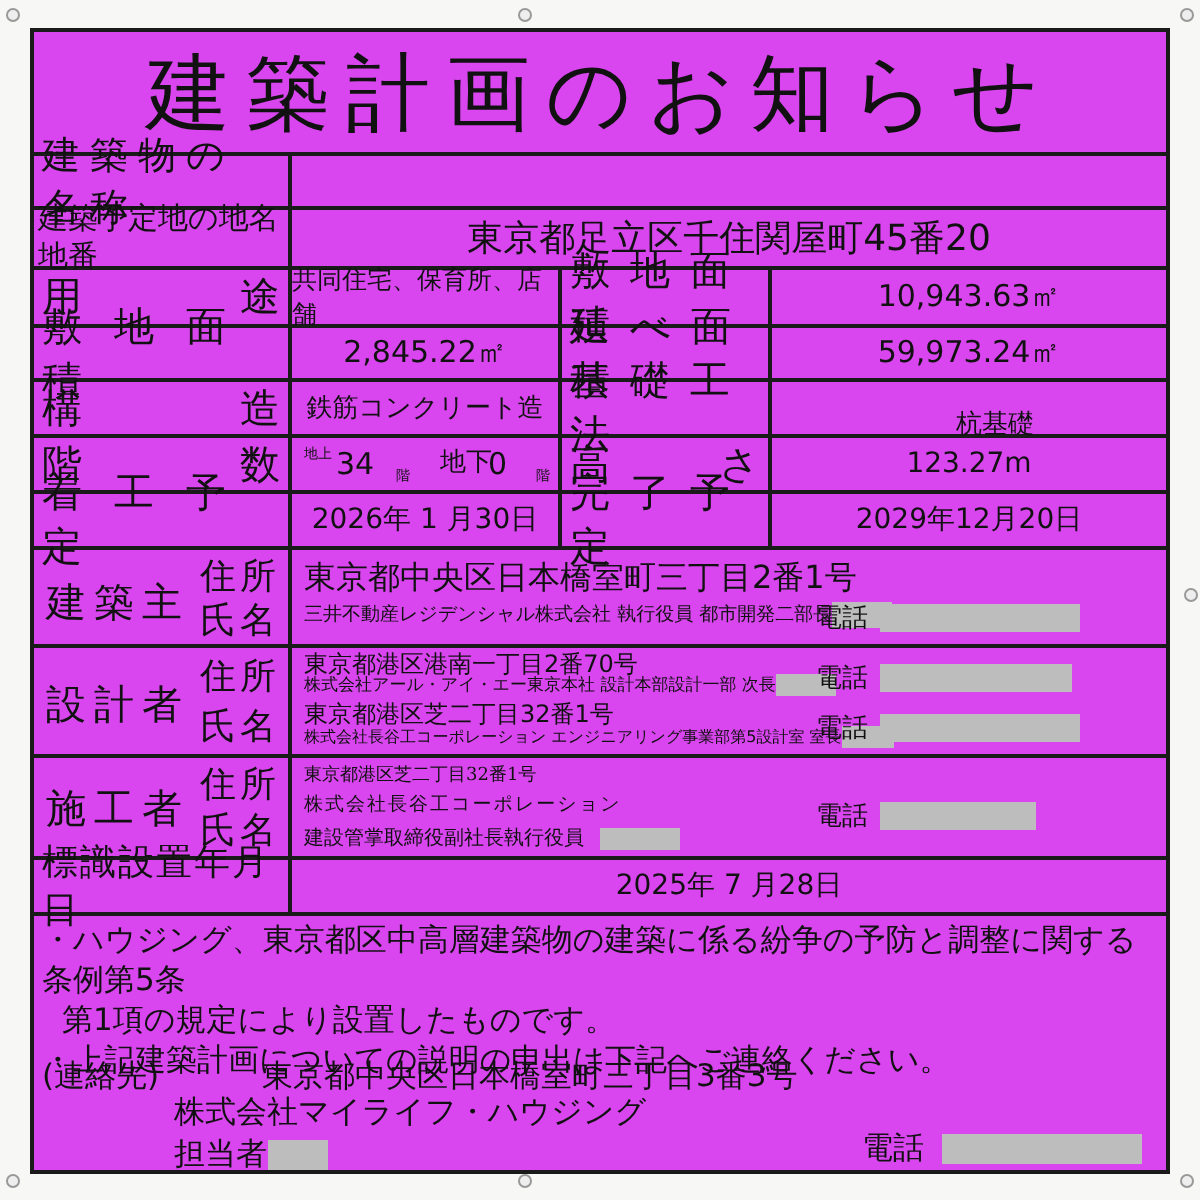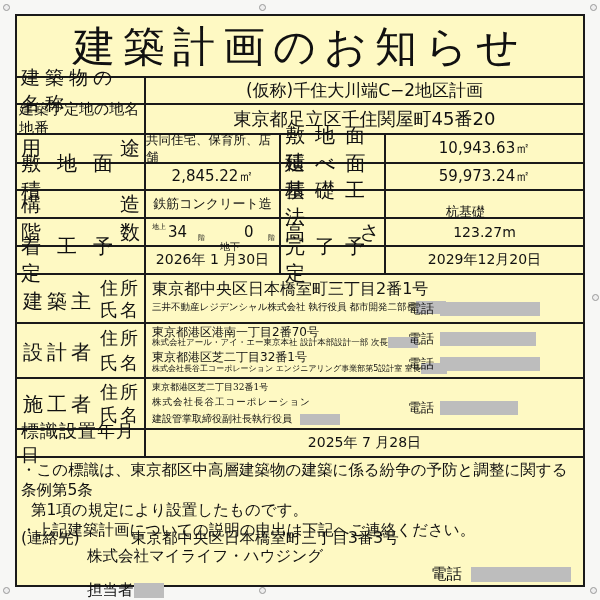--- a/index.html
+++ b/index.html
@@ -1,21 +1,21 @@
 <!DOCTYPE html>
 <html><head>
 <meta charset="utf-8">
 <style>
   html, body { margin:0; padding:0; }
   body {
     width:600px; height:600px; background:#f7f7f5; position:relative; overflow:hidden;
     font-family:"DejaVu Sans", sans-serif; color:#111;
   }
   .screw { position:absolute; width:5px; height:5px; border-radius:50%; border:1px solid #999; background:#eee; }
-  .board { position:absolute; left:15px; top:14px; width:566px; height:569px; border:2px solid #1a1a1a; background:#fef9c3; }
+  .board { position:absolute; left:15px; top:14px; width:566px; height:569px; border:2px solid #1a1a1a; background:#d946ef; }
   .abs { position:absolute; box-sizing:border-box; }
   .hl { position:absolute; background:#1a1a1a; height:2px; }
   .vl { position:absolute; background:#1a1a1a; width:2px; }
   .title { left:0; top:0; width:566px; height:62px; display:flex; align-items:center; justify-content:center;
     font-size:42px; letter-spacing:8px; font-weight:normal; }
   .lbl { display:flex; align-items:center; font-size:20px; padding:0 4px; }
   .lbl.spread { justify-content:space-between; }
   .lbl.spread span { display:inline-block; }
   .val { display:flex; align-items:center; justify-content:center; font-size:17px; }
   .redact { display:inline-block; background:#bdbdbd; height:14px; vertical-align:middle; }
@@ -50,21 +50,20 @@
   <div class="hl" style="left:0;top:412px;width:566px;"></div>
   <div class="hl" style="left:0;top:440px;width:566px;"></div>
 
   <div class="vl" style="left:127px;top:60px;height:382px;"></div>
   <div class="vl" style="left:262px;top:117px;height:142px;"></div>
   <div class="vl" style="left:367px;top:117px;height:142px;"></div>
 
   <div class="abs lbl spread" style="left:0;top:62px;width:127px;height:25px;font-size:19px;">
     <span style="letter-spacing:5px;">建築物の名称</span>
   </div>
-  <div class="abs val" style="left:129px;top:62px;width:437px;height:25px;font-size:17px;">(仮称)千住大川端C−2地区計画</div>
 
   <div class="abs lbl" style="left:0;top:89px;width:127px;height:28px;font-size:15px;padding:0 2px;">建築予定地の地名地番</div>
   <div class="abs val" style="left:129px;top:89px;width:437px;height:28px;font-size:18px;">東京都足立区千住関屋町45番20</div>
 
   <div class="abs lbl spread" style="left:0;top:119px;width:127px;height:27px;">
     <span>用</span>
     <span>途</span>
   </div>
   <div class="abs lbl" style="left:264px;top:119px;width:103px;height:27px;letter-spacing:10px;">敷地面積</div>
   <div class="abs val" style="left:129px;top:119px;width:133px;height:27px;font-size:12.5px;">共同住宅、保育所、店舗</div>
@@ -74,31 +73,31 @@
   <div class="abs val" style="left:129px;top:148px;width:133px;height:25px;font-size:15px;">2,845.22㎡</div>
   <div class="abs lbl" style="left:264px;top:148px;width:103px;height:25px;letter-spacing:10px;">延べ面積</div>
   <div class="abs val" style="left:369px;top:148px;width:197px;height:25px;font-size:15px;">59,973.24㎡</div>
 
   <div class="abs lbl spread" style="left:0;top:175px;width:127px;height:26px;">
     <span>構</span>
     <span>造</span>
   </div>
   <div class="abs val" style="left:129px;top:175px;width:133px;height:26px;font-size:13px;">鉄筋コンクリート造</div>
   <div class="abs lbl" style="left:264px;top:175px;width:103px;height:26px;letter-spacing:10px;">基礎工法</div>
-  <div class="abs val" style="left:350px;top:175px;width:197px;height:42px;font-size:13px;">杭基礎</div>
+  <div class="abs val" style="left:382px;top:175px;width:197px;height:42px;font-size:13px;">杭基礎</div>
 
   <div class="abs lbl spread" style="left:0;top:203px;width:127px;height:26px;">
     <span>階</span>
     <span>数</span>
   </div>
   <div class="abs" style="left:129px;top:203px;width:133px;height:26px;">
     <span class="abs" style="left:6px;top:3px;font-size:7px;">地上</span>
     <span class="abs" style="left:22px;top:4px;font-size:15px;">34</span>
     <span class="abs" style="left:52px;top:14px;font-size:7px;">階</span>
-    <span class="abs" style="left:74px;top:21px;font-size:10px;">地下</span>
+    <span class="abs" style="left:74px;top:3px;font-size:13px;">地下</span>
     <span class="abs" style="left:98px;top:4px;font-size:15px;">0</span>
     <span class="abs" style="left:122px;top:14px;font-size:7px;">階</span>
   </div>
   <div class="abs lbl spread" style="left:264px;top:203px;width:103px;height:26px;">
     <span>高</span>
     <span>さ</span>
   </div>
   <div class="abs val" style="left:369px;top:203px;width:197px;height:26px;font-size:14px;">123.27m</div>
 
   <div class="abs lbl" style="left:0;top:231px;width:127px;height:26px;letter-spacing:16px;">着工予定</div>
@@ -160,30 +159,30 @@
     <span class="tel" style="left:262px;top:20px;">
       <span>電話</span>
       <span class="redact" style="width:78px;"></span>
     </span>
   </div>
 
   <div class="abs lbl" style="left:0;top:414px;width:127px;height:26px;font-size:18px;letter-spacing:1px;">標識設置年月日</div>
   <div class="abs val" style="left:129px;top:414px;width:437px;height:26px;font-size:14px;">2025年 7 月28日</div>
 
   <div class="abs note" style="left:4px;top:444px;width:560px;">
-    <div>・この標識は、東京都区中高層建築物の建築に係る紛争の予防と調整に関する条例第5条</div>
+    <div>・ハウジング、東京都区中高層建築物の建築に係る紛争の予防と調整に関する条例第5条</div>
     <div style="padding-left:10px;">第1項の規定により設置したものです。</div>
     <div>・上記建築計画についての説明の申出は下記へご連絡ください。</div>
   </div>
 
   <div class="abs note" style="left:4px;top:512px;width:560px;height:56px;">
     <span class="abs" style="left:0;top:0;">(連絡先)</span>
     <span class="abs" style="left:66px;top:0;margin-left:44px;">東京都中央区日本橋室町三丁目3番3号</span>
     <span class="abs" style="left:66px;top:18px;">株式会社マイライフ・ハウジング</span>
-    <span class="abs" style="left:66px;top:52px;white-space:nowrap;text-align:center;">
+    <span class="abs" style="left:66px;top:39px;white-space:nowrap;text-align:center;">
       <span>担当者</span><span class="redact" style="width:30px;height:15px;"></span>
     </span>
     <span class="abs" style="left:410px;top:36px;white-space:nowrap;">
       <span>電話</span>
       <span class="redact" style="width:100px;height:15px;margin-left:4px;"></span>
     </span>
   </div>
 </div>
 
 </body></html>

